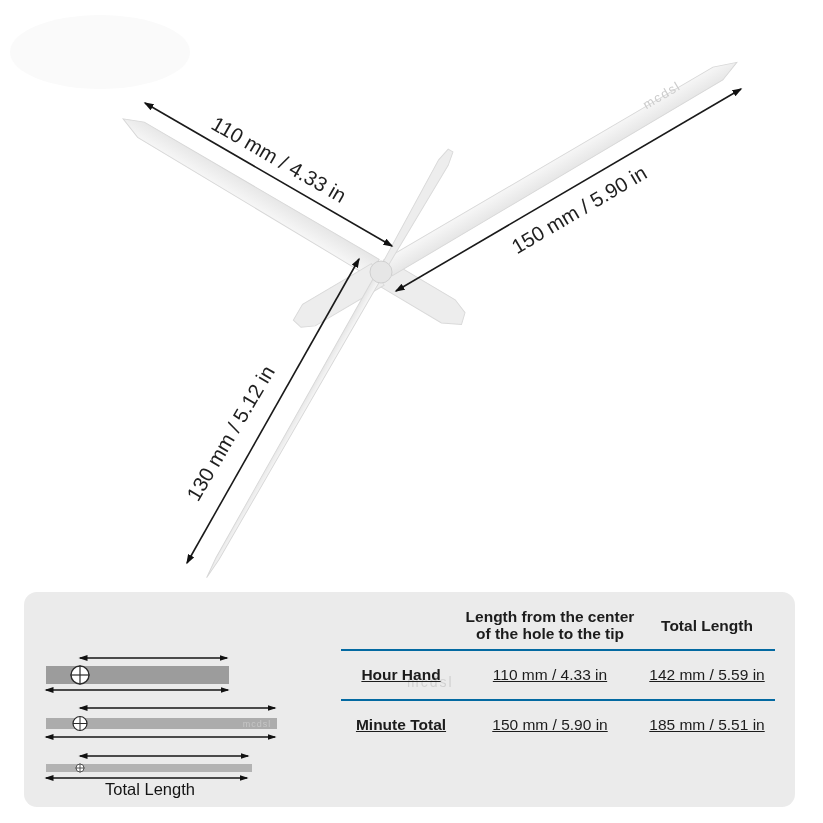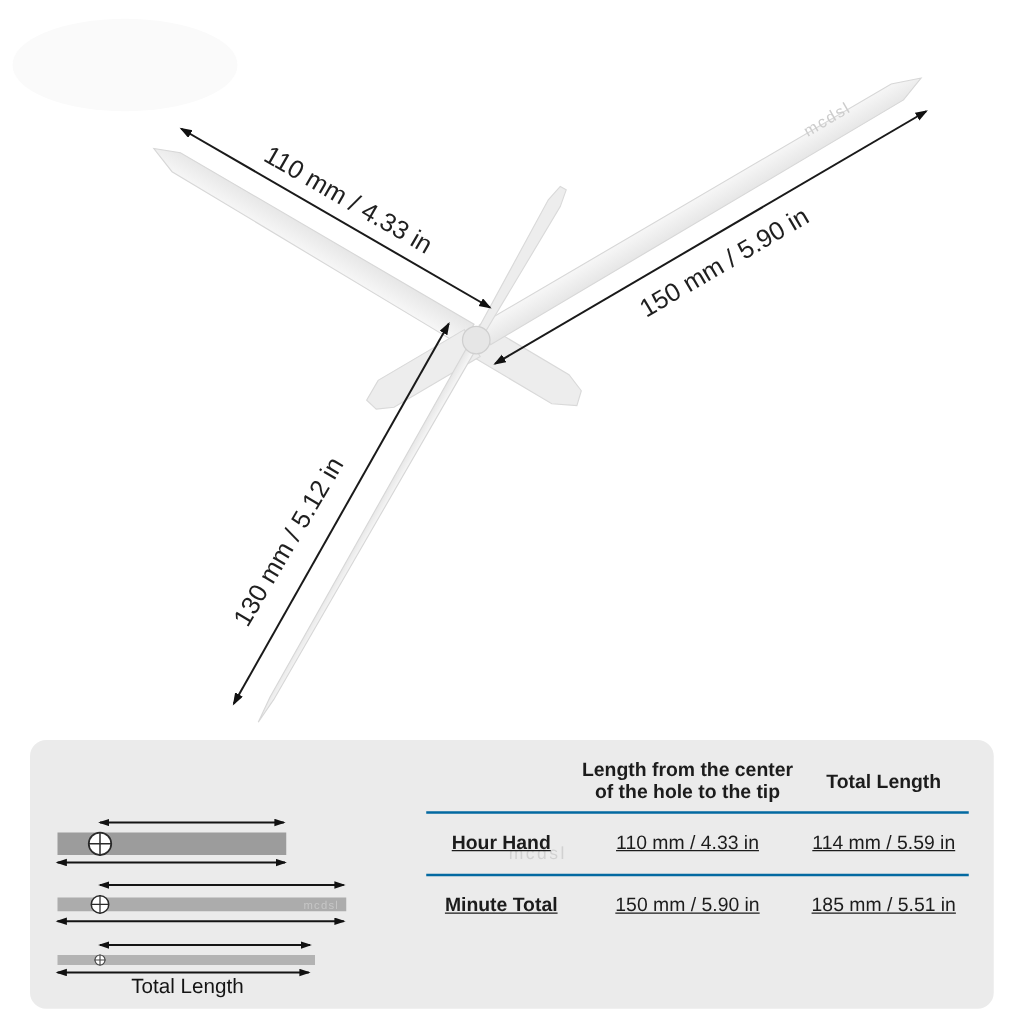--- a/index.html
+++ b/index.html
@@ -125,21 +125,21 @@
 
     <div class="spec-table">
       <div class="trow thead">
         <div class="c1"></div>
         <div class="c2">Length from the center of the hole to the tip</div>
         <div class="c3">Total Length</div>
       </div>
       <div class="trow">
         <div class="c1">Hour Hand</div>
         <div class="c2">110 mm / 4.33 in</div>
-        <div class="c3">114 mm / 5.59 in</div>
+        <div class="c3">142 mm / 5.59 in</div>
       </div>
       <div class="trow">
         <div class="c1">Minute Total</div>
         <div class="c2">150 mm / 5.90 in</div>
         <div class="c3">185 mm / 5.51 in</div>
       </div>
     </div>
   </div>
 </div>
 

